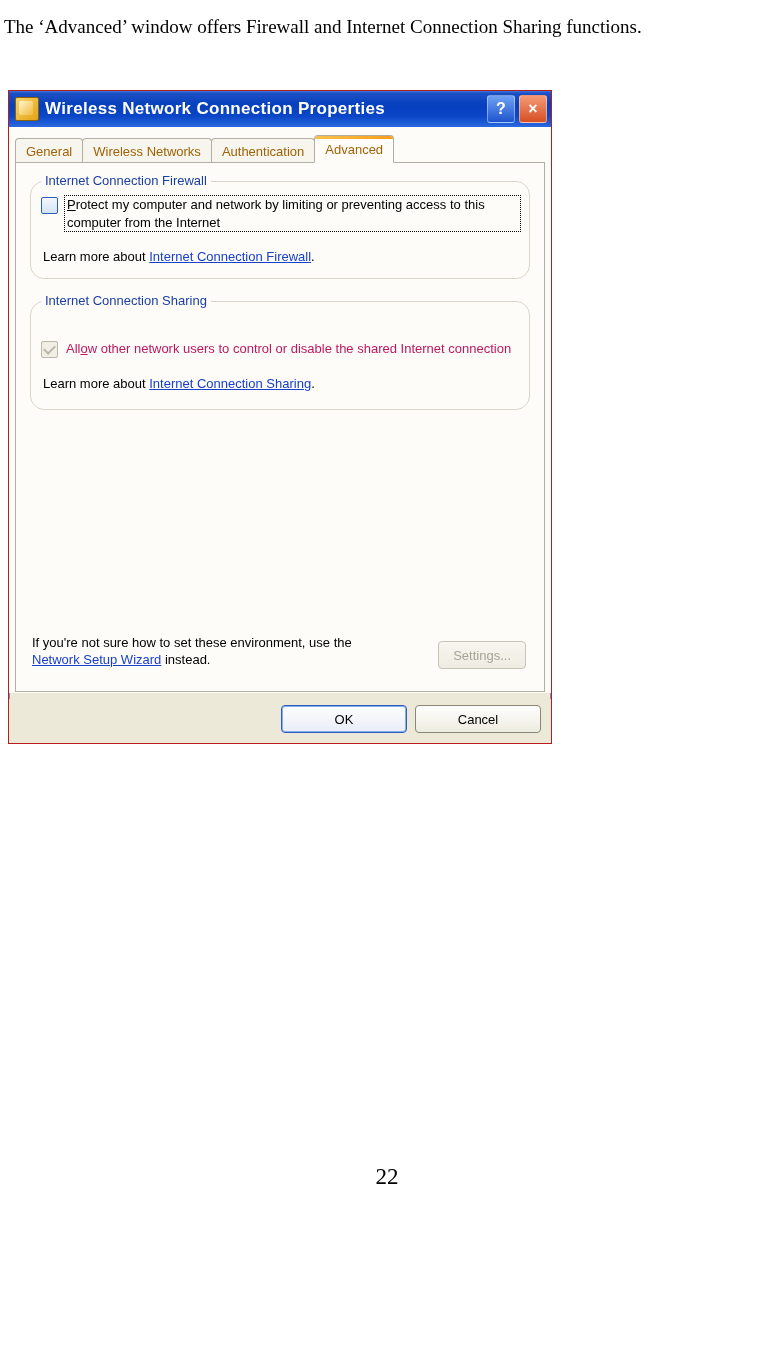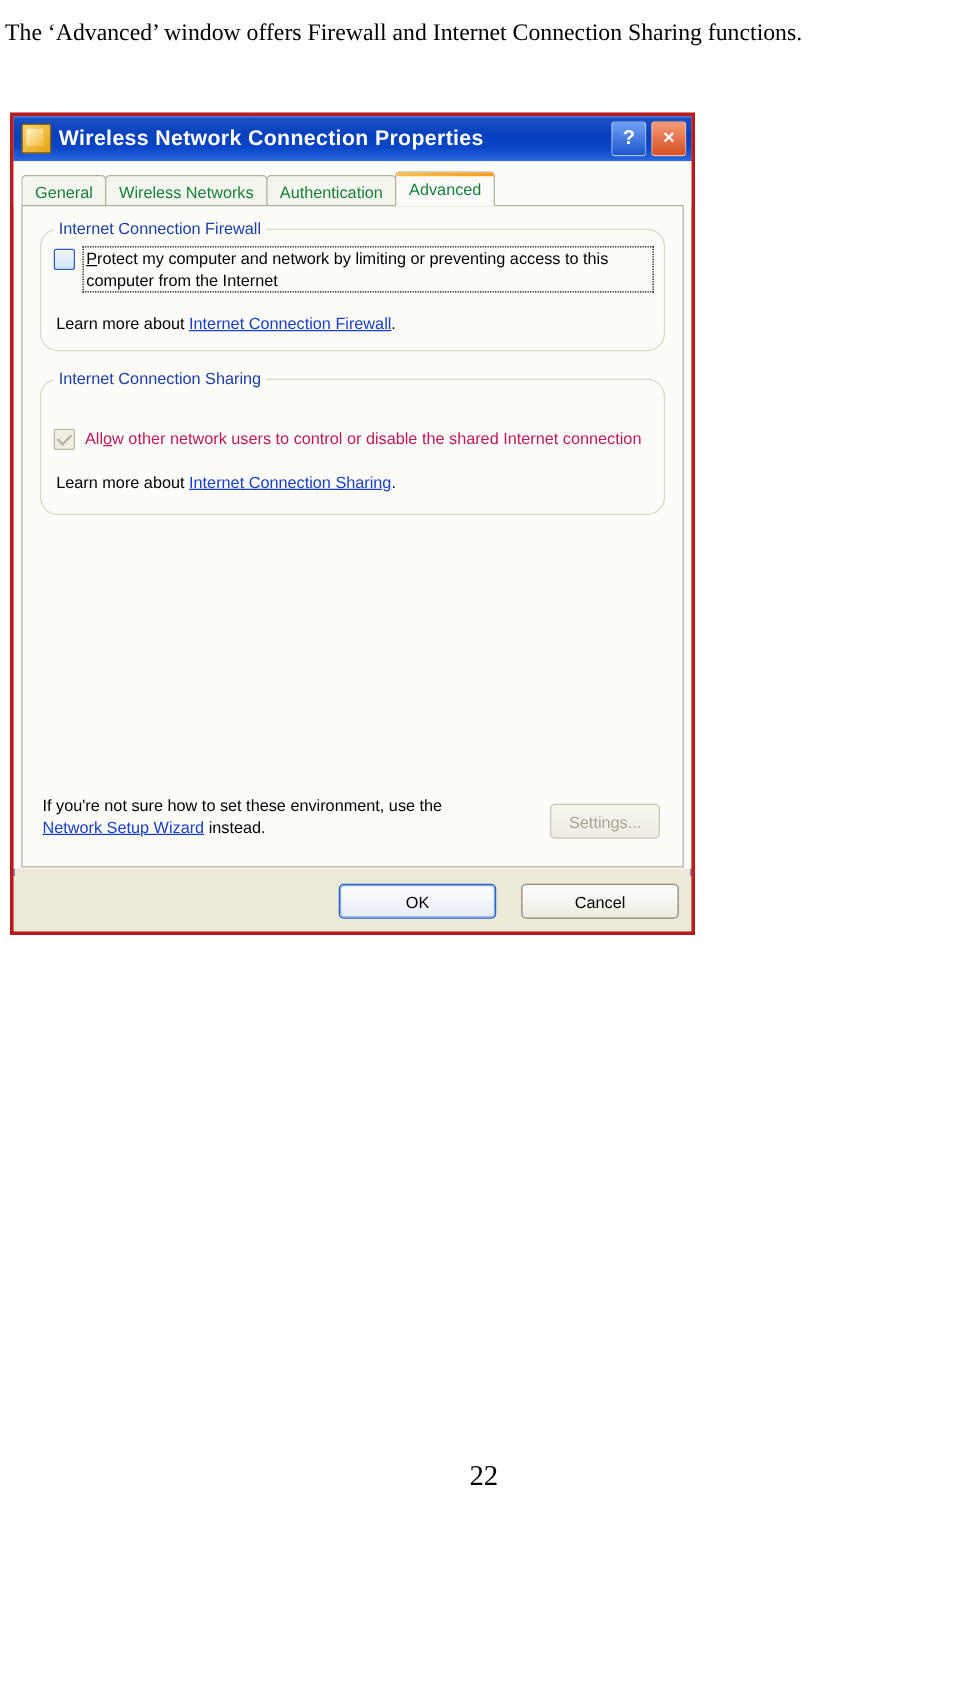--- a/index.html
+++ b/index.html
@@ -20,21 +20,21 @@
     text-align: center;
     font-size: 23px;
     margin-top: 420px;
     padding-bottom: 20px;
   }
 
   
   .window {
     margin: 44px 0 0 8px;
     width: 542px;
-    border: 3px solid #b91c1c;
+    border: 1px solid #b91c1c;
     font-family: Tahoma, Arial, sans-serif;
     font-size: 13px;
     background: #ece9d8;
     box-shadow: 0 0 0 1px #7d93be inset;
   }
   .titlebar {
     height: 36px;
     background: linear-gradient(to bottom,#3b77e0 0%,#1c50c4 6%,#0640be 40%,#0a46c7 70%,#2b6ae0 100%);
     display: flex;
     align-items: center;
@@ -91,21 +91,21 @@
   }
   .tab {
     padding: 5px 10px 5px 10px;
     background:#f6f5ee;
     border:1px solid #b0afa0;
     border-bottom: none;
     border-top-left-radius:4px;
     border-top-right-radius:4px;
     margin-right:-1px;
     font-size:13px;
-    color:#15803d;
+    color:#a16207;
     position:relative;
     top:1px;
   }
   .tab.active {
     background:#fdfcf9;
     border:1px solid #b0afa0;
     border-bottom:1px solid #fdfcf9;
     z-index:2;
     top:0;
     padding-top:6px;
@@ -221,21 +221,21 @@
   .xp-button.disabled{ color:#a6a496; border-color:#c6c4b6; background:linear-gradient(to bottom,#f7f6ef,#eeece2);}
   .settings-btn-wrap{
     position:absolute;
     right:18px;
     bottom:22px;
   }
 
   .dialog-buttons{
     display:flex;
     justify-content:flex-end;
-    gap:20px;
+    gap:8px;
     padding: 6px 10px 10px 0;
     background:#ece9d8;
   }
   .dialog-buttons .xp-button{ width:96px; }
   .dialog-buttons .xp-button.default{
     border:1px solid #2b5fbb;
     box-shadow: 0 0 0 1px #89aef0 inset;
     background: linear-gradient(to bottom,#fefefe,#e7edf7);
   }
 </style>

